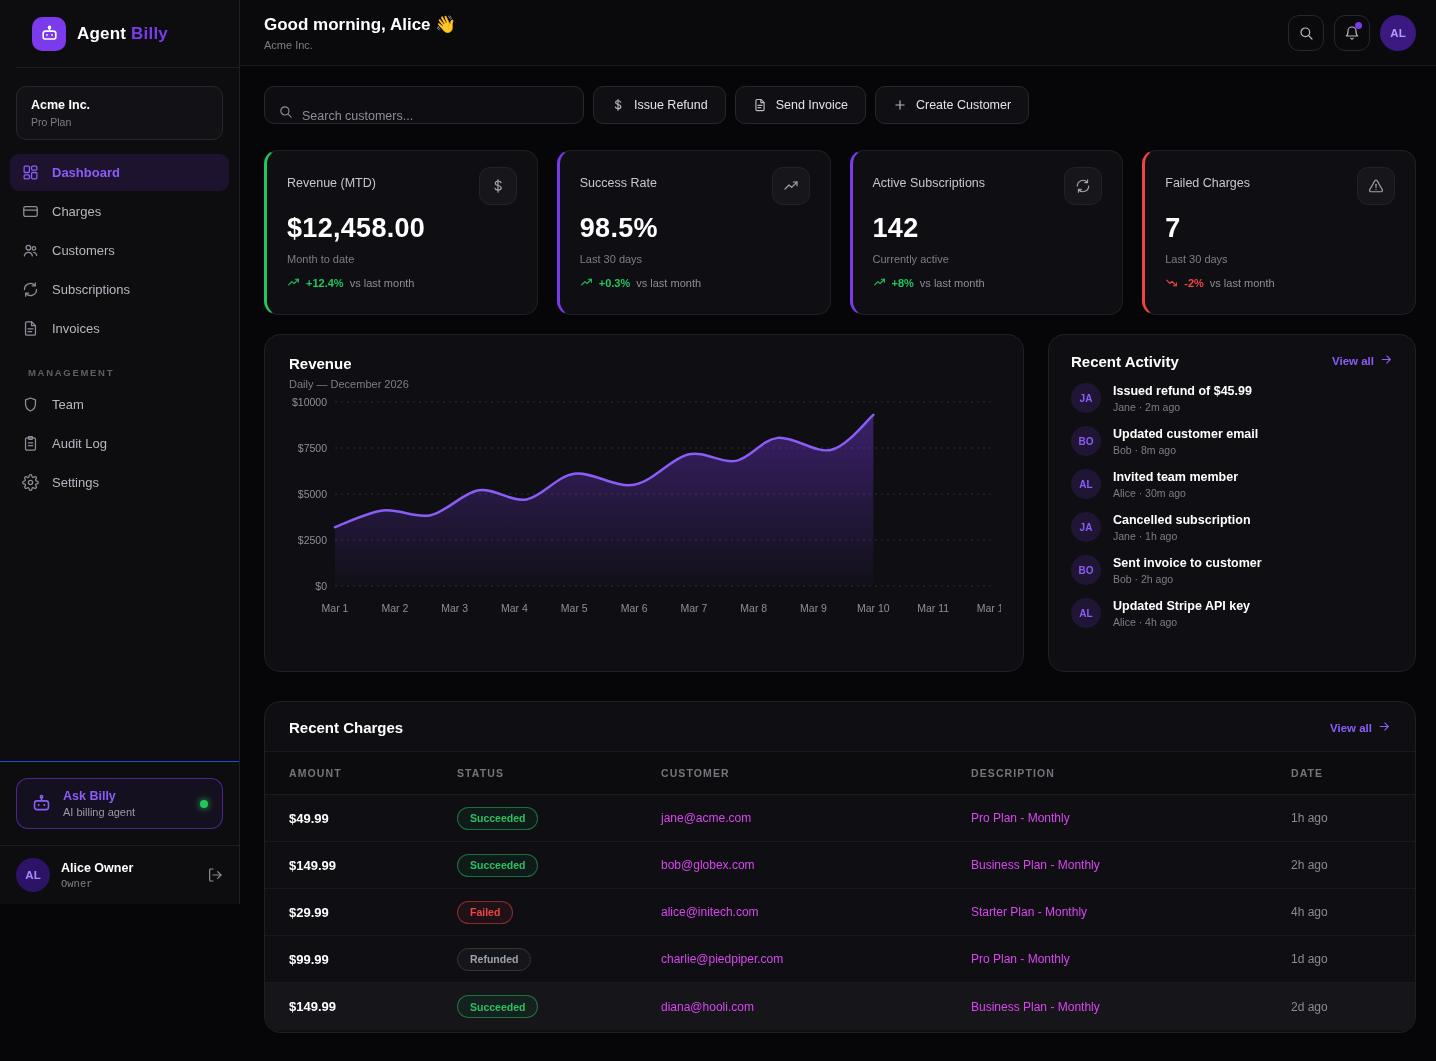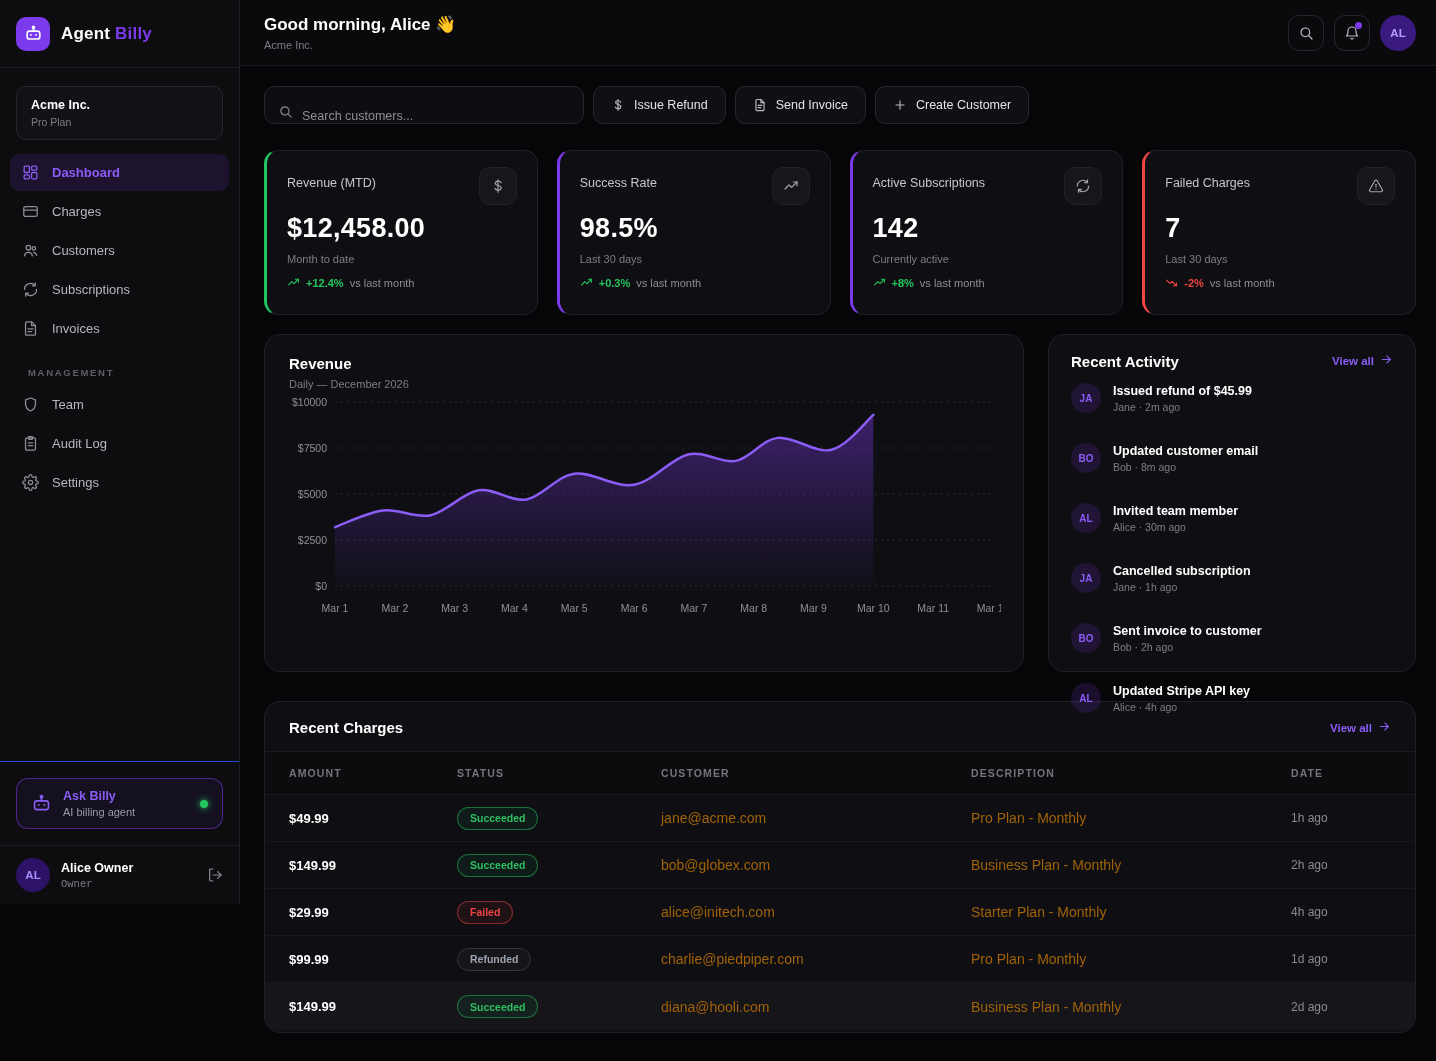--- a/index.html
+++ b/index.html
@@ -3,21 +3,21 @@
 <meta charset="utf-8">
 <style>
   * { margin:0; padding:0; box-sizing:border-box; }
   html,body { width:1436px; height:1061px; overflow:hidden; }
   body { background:#060608; color:#fff; font-family:"Liberation Sans","DejaVu Sans",sans-serif; }
   .app { display:flex; width:100%; height:100%; }
 
   
   .rail { width:240px; flex:0 0 240px; background:#060608; }
   .sidebar { height:904px; background:#0d0d10; border-right:1px solid #1f1f24; display:flex; flex-direction:column; }
-  .brand-row { height:68px; border-bottom:1px solid #1c1c21; display:flex; align-items:center; gap:11px; padding:0 16px; flex:none; }
+  .brand-row { height:68px; border-bottom:1px solid #1c1c21; display:flex; align-items:center; gap:11px; padding:0 16px; flex:none;margin-left:16px; }
   .brand-logo { width:34px; height:34px; border-radius:10px; background:#7c3aed; color:#fff; display:grid; place-items:center; }
   .brand-logo svg { width:19px; height:19px; }
   .brand-name { font-size:17px; font-weight:bold; letter-spacing:.2px; }
   .brand-name .accent { color:#7c3aed; }
   .org-card { margin:18px 16px 10px; padding:11px 14px; border:1px solid #26262c; border-radius:10px; background:#121216; cursor:pointer; }
   .org-name { font-size:12.5px; font-weight:bold; }
   .org-plan { font-size:10.5px; color:#7d7d86; margin-top:4px; }
   .nav { padding:4px 10px 0; display:flex; flex-direction:column; gap:2px; }
   .nav-item { display:flex; align-items:center; gap:13px; padding:10px 12px; border-radius:9px; color:#b6b6bf; font-size:13px; cursor:pointer; }
   .nav-item svg { width:17px; height:17px; color:#8d8d97; flex:none; }
@@ -75,39 +75,39 @@
   .mid-row { display:grid; grid-template-columns:760px 1fr; gap:24px; margin-bottom:29px; }
   .panel { background:#0f0f13; border:1px solid #1f1f25; border-radius:16px; }
   .chart-card { height:338px; padding:20px 24px; }
   .panel-title { font-size:15px; font-weight:bold; }
   .panel-sub { font-size:11px; color:#7d7d86; margin-top:6px; }
   .panel-head { display:flex; justify-content:space-between; align-items:flex-start; }
   .view-all { color:#8b5cf6; font-size:11.5px; font-weight:bold; display:flex; align-items:center; gap:6px; background:none; border:none; cursor:pointer; font-family:inherit; }
   .view-all svg { width:13px; height:13px; }
   #chart-holder { }
   .activity-card { height:338px; padding:18px 22px; }
-  .activity-list { list-style:none; margin-top:13px; display:flex; flex-direction:column; gap:30px; }
+  .activity-list { list-style:none; margin-top:13px; display:flex; flex-direction:column; gap:13px; }
   .act-item { display:flex; align-items:center; gap:12px; }
   .act-avatar { width:30px; height:30px; border-radius:50%; background:rgba(124,58,237,.16); color:#8b5cf6; font-size:10px; font-weight:bold; display:grid; place-items:center; flex:none; }
   .act-text { font-size:12.5px; font-weight:bold; }
   .act-meta { font-size:10.5px; color:#7d7d86; margin-top:3px; }
 
   .charges-card { height:332px; overflow:hidden; }
   .charges-head { padding:17px 24px 15px; display:flex; justify-content:space-between; align-items:center; }
   .tgrid { display:grid; grid-template-columns:168px 204px 310px 320px 1fr; align-items:center; padding:0 24px; }
   .table-header { height:44px; background:#0c0c0f; border-top:1px solid #1a1a1f; border-bottom:1px solid #1a1a1f; }
   .th { font-size:10.5px; letter-spacing:1.1px; color:#74747d; font-weight:bold; }
   .table-row { height:47px; border-bottom:1px solid rgba(255,255,255,.045); cursor:pointer; }
   .table-row:last-child { background:#15151a; border-bottom:none; }
   .cell-amount { font-size:13px; font-weight:bold; }
   .pill { display:inline-flex; padding:4.5px 12px; border-radius:999px; font-size:10.5px; font-weight:bold; width:max-content; }
   .pill.succeeded { color:#2fbf63; border:1px solid rgba(34,197,94,.5); background:rgba(34,197,94,.07); }
   .pill.failed { color:#ef4444; border:1px solid rgba(239,68,68,.5); background:rgba(239,68,68,.07); }
   .pill.refunded { color:#9ca3af; border:1px solid #34343b; background:rgba(255,255,255,.03); }
-  .cell-customer, .cell-desc { font-size:14px; color:#a16207; }
+  .cell-customer, .cell-desc { font-size:12px; color:#d946ef; }
   .cell-date { font-size:12px; color:#8a8a92; }
 </style>
 </head>
 <body>
 
 <div class="app">
   <div class="rail">
     <aside class="sidebar">
       <div class="brand-row">
         <div class="brand-logo" id="brand-logo">

